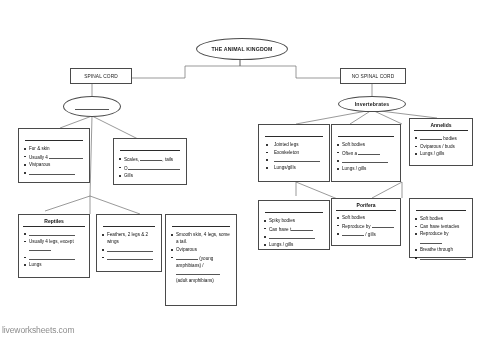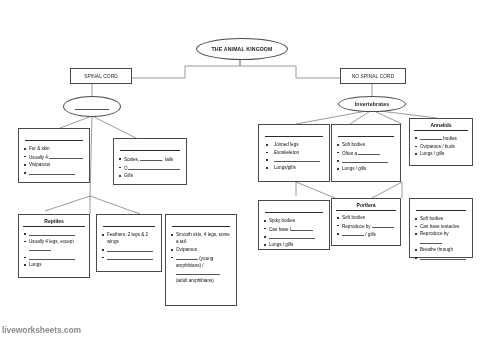--- a/index.html
+++ b/index.html
@@ -128,21 +128,21 @@
     height: 7.2px;
   }
   li.blank-only .blk {
     min-width: 46px;
   }
   .watermark {
     position: absolute;
     left: 2px;
     bottom: 4px;
     font-size: 8.5px;
-    font-weight: bold;
+    font-weight: normal;
     color: #8d8d8d;
     letter-spacing: -0.1px;
   }
 </style>
 </head>
 <body>
 
 <div id="sheet">
 
   <svg class="wires" viewBox="0 0 480 339">

